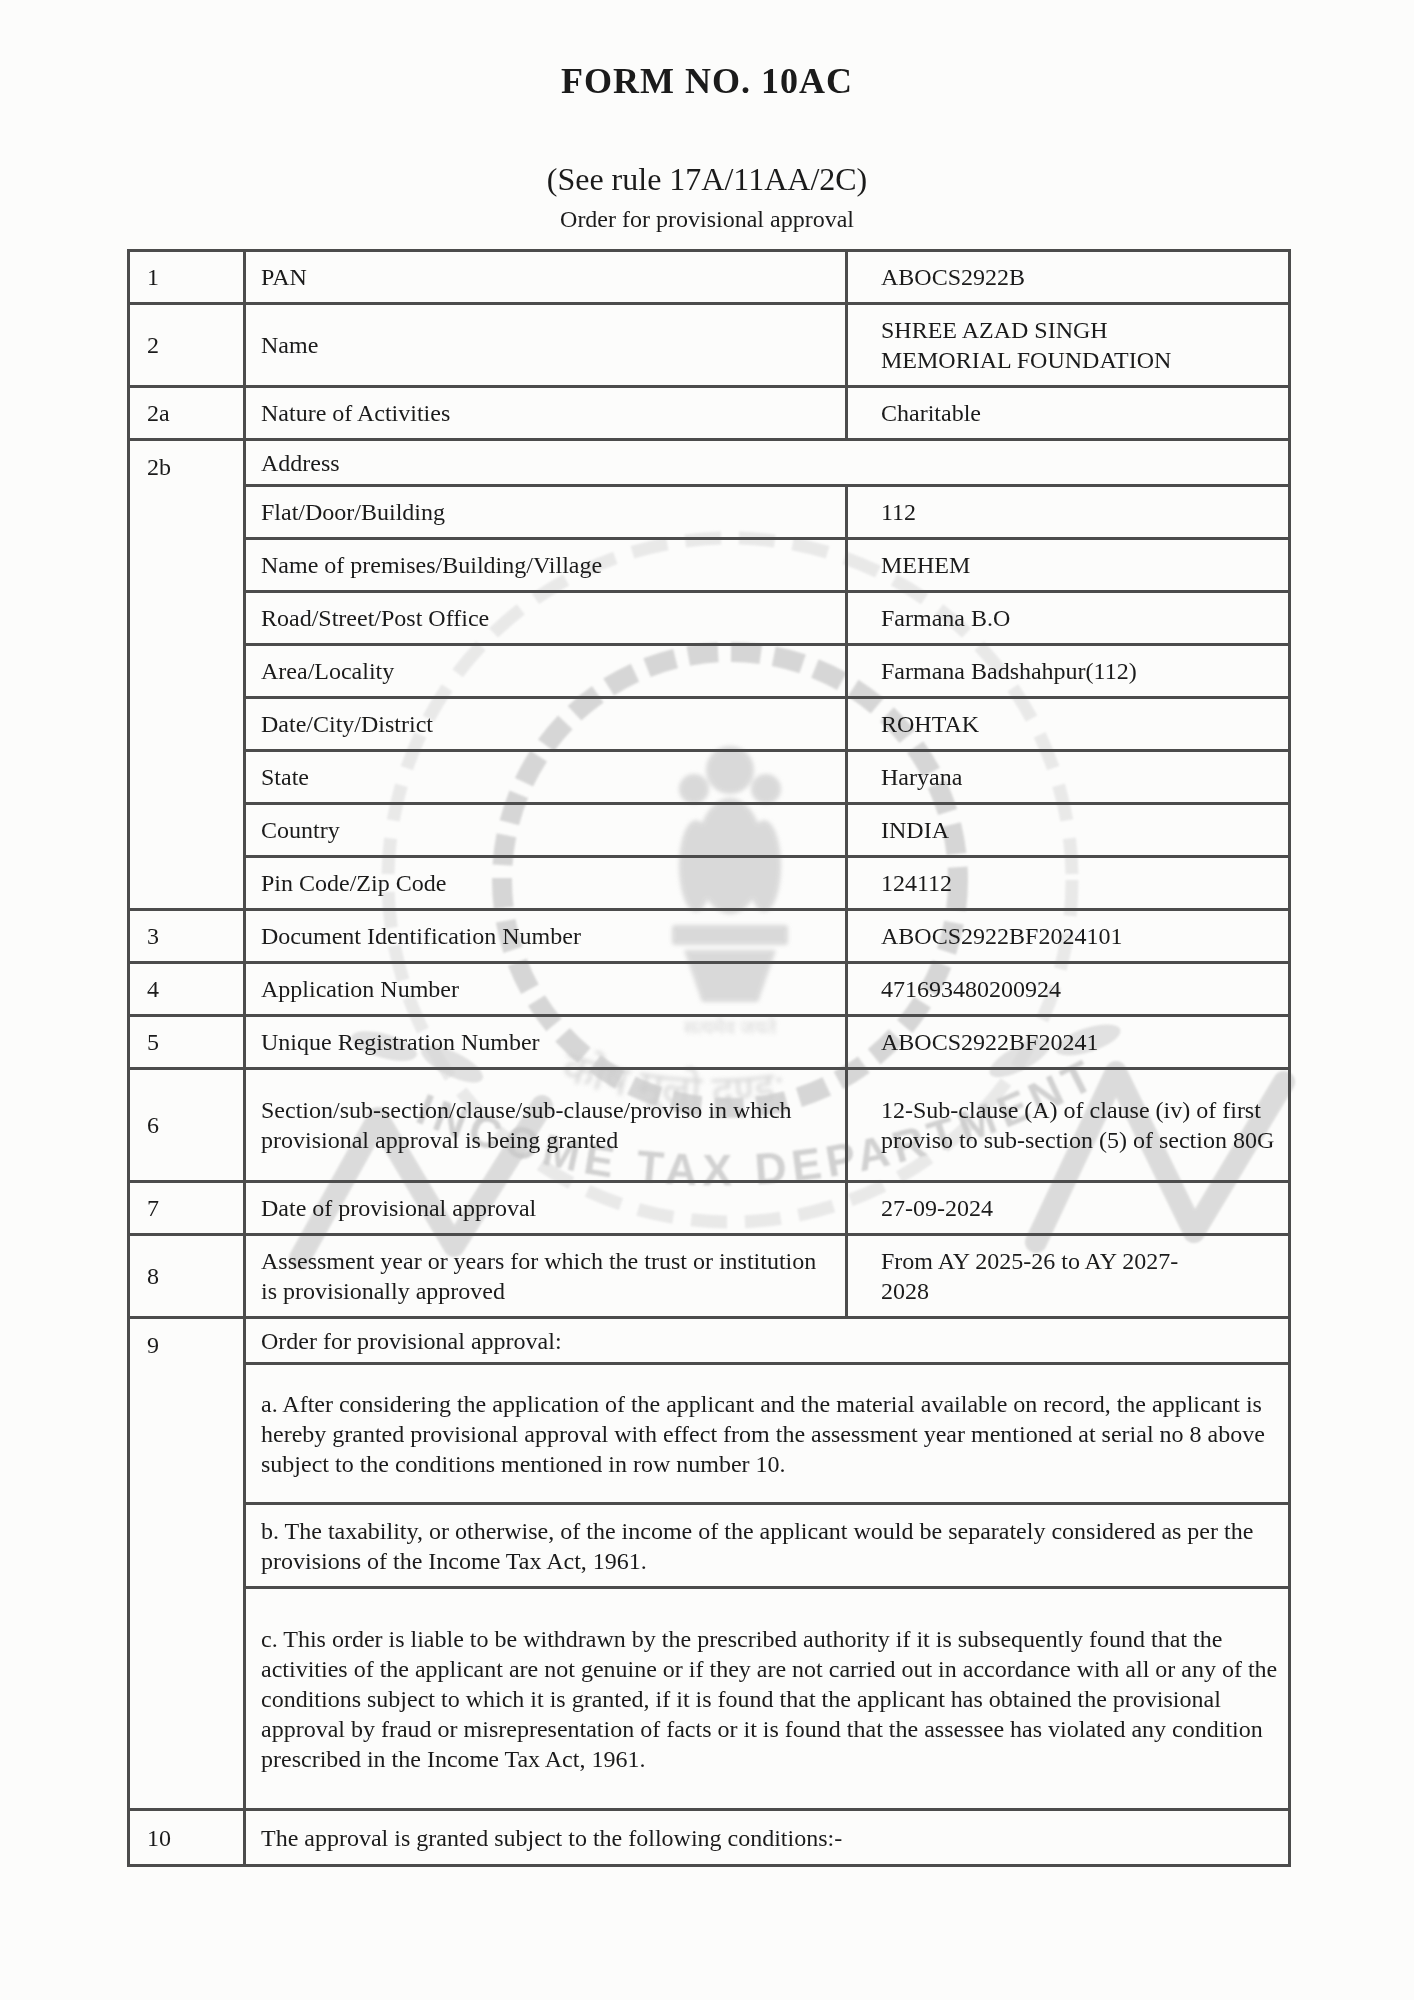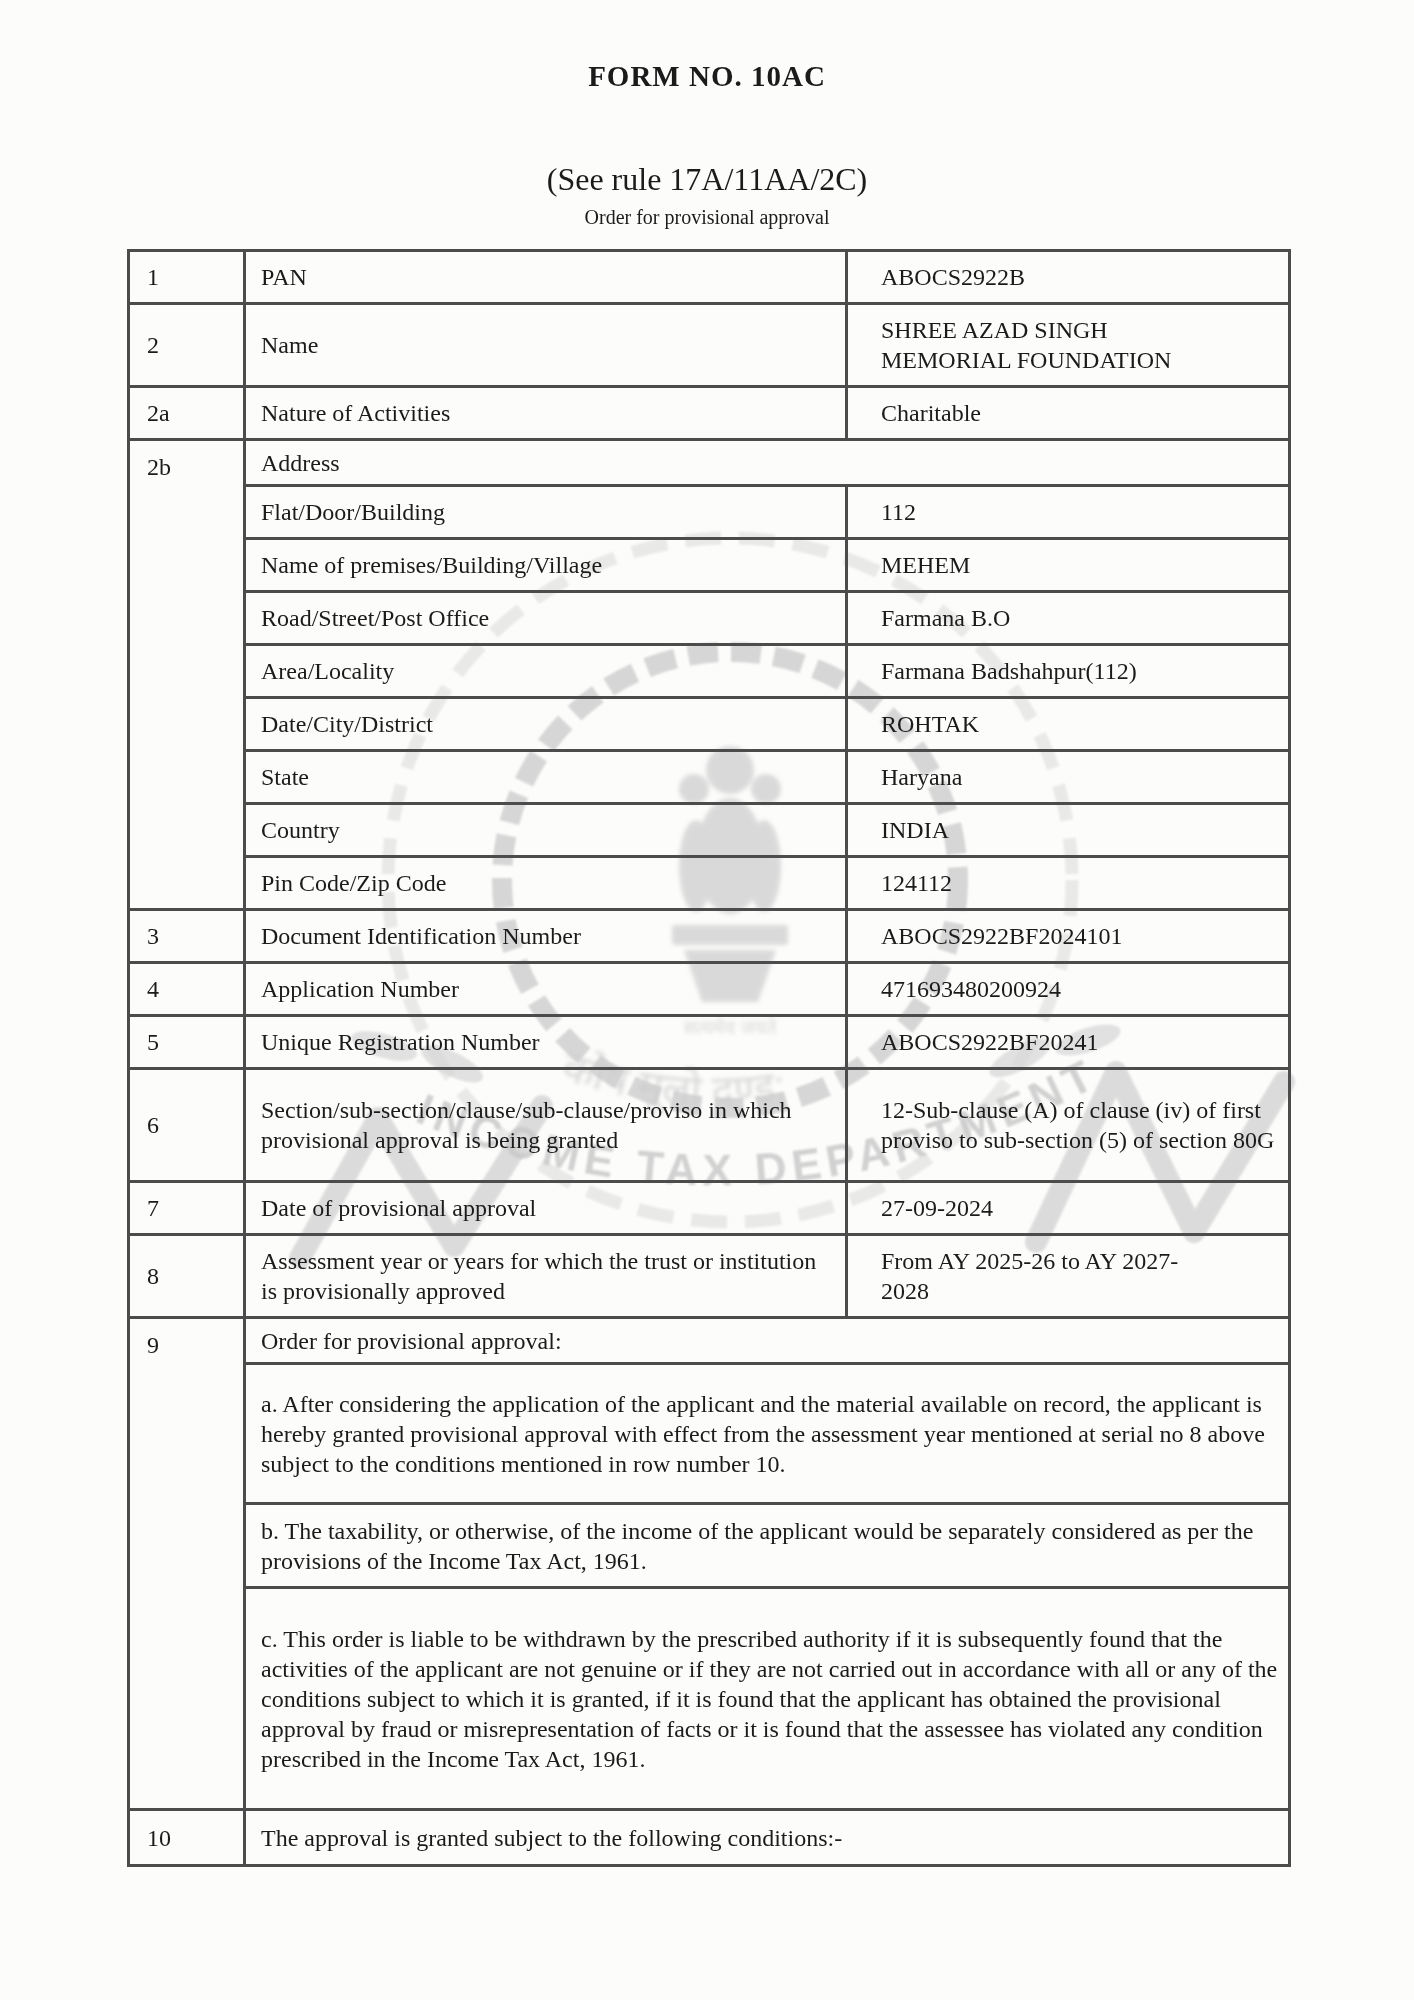--- a/index.html
+++ b/index.html
@@ -6,23 +6,23 @@
   .page{
     position:relative;
     width:1414px;height:2000px;
     background:#fcfcfb;
     overflow:hidden;
     font-family:"Liberation Serif","DejaVu Serif",serif;
     color:#1b1b1b;
   }
   .wm{position:absolute;left:0;top:0;z-index:0;}
   .hdr{position:absolute;left:0;width:1414px;text-align:center;z-index:2;}
-  .title{top:60px;font-size:29px;font-weight:bold;letter-spacing:1px;}
+  .title{top:60px;font-size:36px;font-weight:bold;letter-spacing:1px;}
   .sub1{top:161px;font-size:32px;}
-  .sub2{top:206px;font-size:20px;}
+  .sub2{top:206px;font-size:24px;}
   table.doc{
     position:absolute;left:127px;top:249px;z-index:2;
     width:1161px;table-layout:fixed;border-collapse:collapse;
     background:transparent;
   }
   col.c-num{width:116px;} col.c-label{width:602px;} col.c-val{width:443px;}
   td{
     border:3px solid #4c4c4c;
     font-size:24px;line-height:30px;
     padding:6px 12px 6px 15px;

